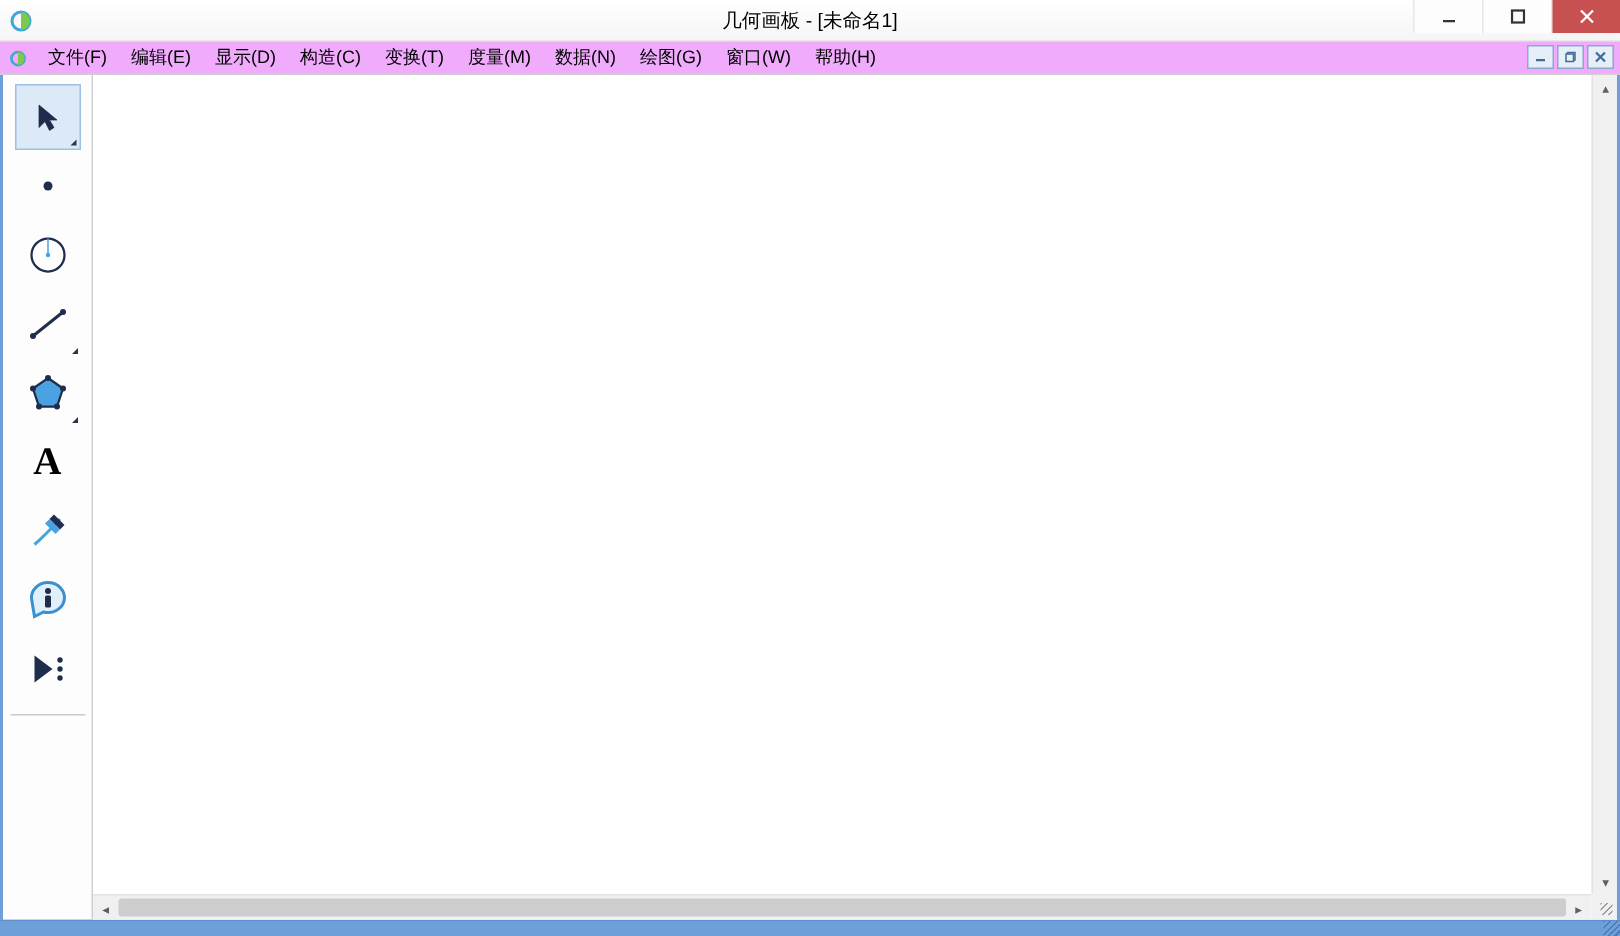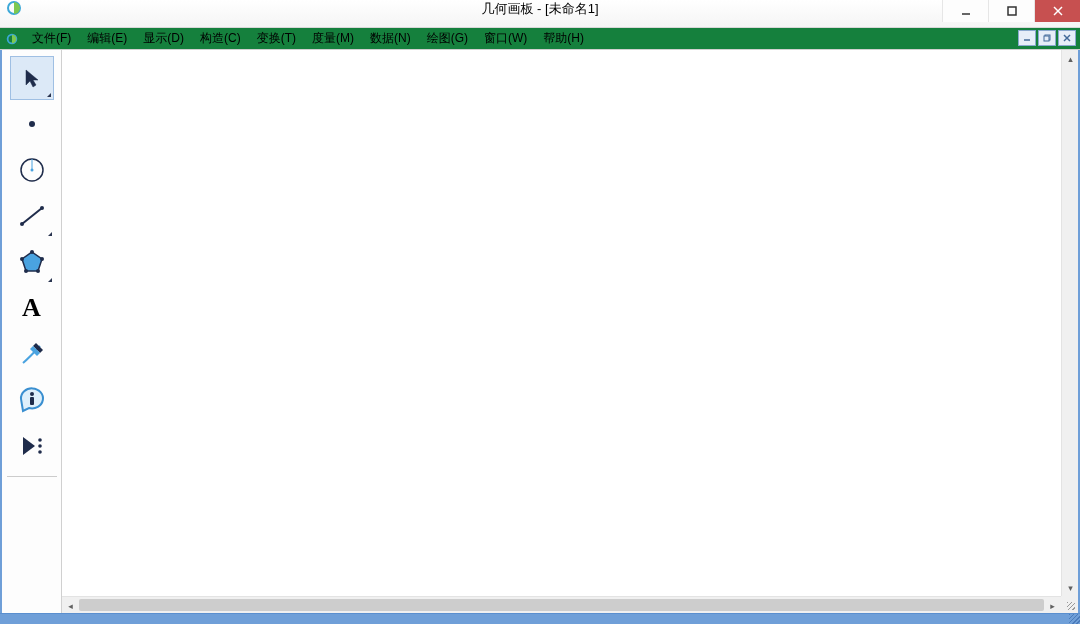--- a/index.html
+++ b/index.html
@@ -4,20 +4,21 @@
 <style>
   * { box-sizing: border-box; margin: 0; padding: 0; }
   html, body { width: 1080px; height: 624px; overflow: hidden; font-family: "Microsoft YaHei", "SimSun", Arial, sans-serif; font-size: 12px; }
   
   
   .titlebar {
     height: 28px;
     background: linear-gradient(to bottom, #ffffff, #f5f5f5);
     border-bottom: 1px solid #d8d8d8;
     display: flex;
+    align-items: center;
     position: relative;
   }
   .titlebar .app-icon {
     width: 16px; height:16px; margin-left:6px;
     display: flex; align-items: center; justify-content: center;
   }
   .titlebar .title-text {
     position: absolute;
     left: 50%; transform: translateX(-50%);
     color: #000;
@@ -35,21 +36,21 @@
     border-left: 1px solid #e6e6e6;
   }
   .win-btn.min { background: #fdfdfd; }
   .win-btn.max { background: #fdfdfd; }
   .win-btn.close { background: #c75050; color: #fff; }
   .win-btn.close svg { stroke: #fff; }
   
   
   .menubar {
     height: 22px;
-    background: #15803d;
+    background: #f0abfc;
     border-bottom: 1px solid #d0d0d0;
     display: flex;
     align-items: center;
     padding-left: 4px;
     position: relative;
     text-align: center;
   }
   .menubar .doc-icon {
     width: 16px; height:16px; margin-right: 4px;
     display: flex; align-items:center; justify-content:center;

